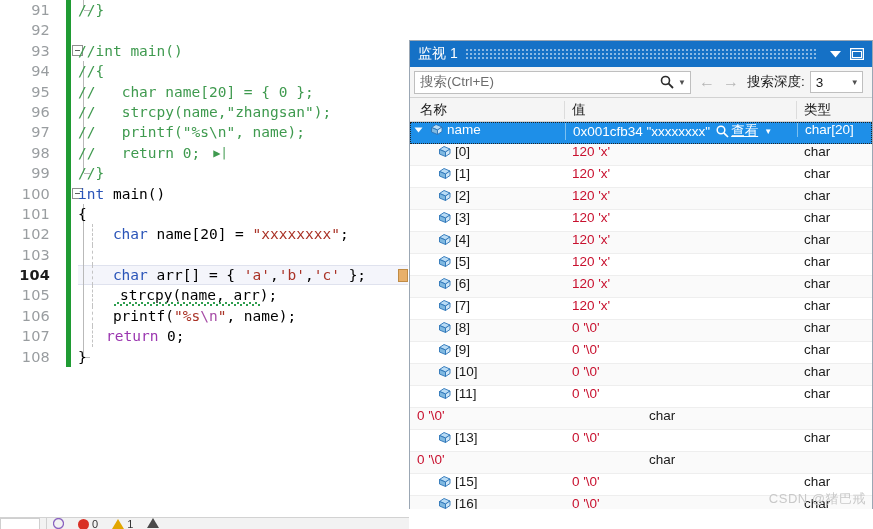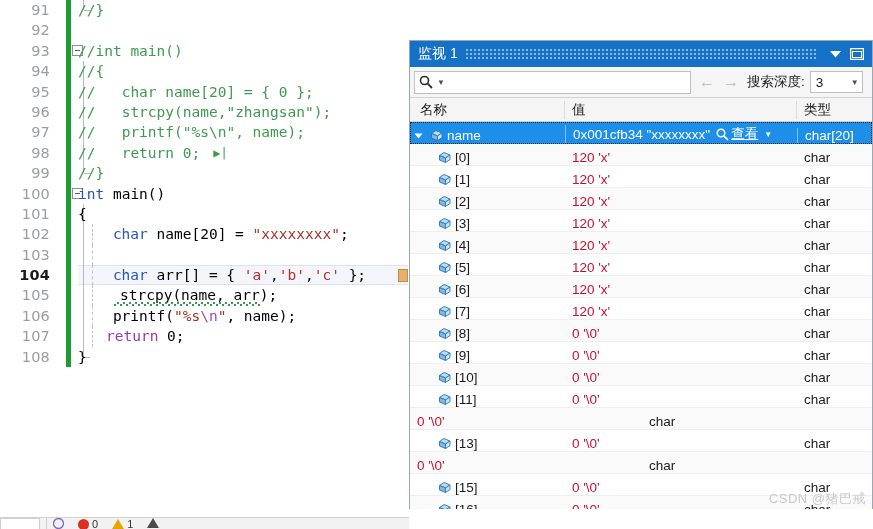--- a/index.html
+++ b/index.html
@@ -136,21 +136,21 @@
   .w-head {
     display:flex; height:23px; align-items:center;
     background:#f5f5f5; border-bottom:1px solid #d2d2d2;
     font-size:13.5px; color:#1a1a1a;
   }
   .w-head .c1 { width:155px; padding-left:10px; box-sizing:border-box; border-right:1px solid #dcdcdc;}
   .w-head .c2 { width:232px; padding-left:7px; box-sizing:border-box; border-right:1px solid #dcdcdc;}
   .w-head .c3 { flex:1; padding-left:7px; box-sizing:border-box; }
 
   .w-rows { position:relative; height:409px; overflow:hidden; background:#ffffff; }
-  .w-row { display:flex; height:21px; align-items:flex-end; font-size:13.5px; border-bottom:1px solid #eeeeee; }
+  .w-row { display:flex; height:21px; align-items:flex-start; font-size:13.5px; border-bottom:1px solid #eeeeee; }
   .w-row.alt { background:#fafafa; }
   .w-row .c1 { width:155px; display:flex; align-items:center; box-sizing:border-box; }
   .w-row .c2 { width:232px; box-sizing:border-box; padding-left:7px; color:#c8102e; display:flex; align-items:center; }
   .w-row .c3 { flex:1; box-sizing:border-box; padding-left:7px; color:#1a1a1a; }
   .w-row.sel { background:#1e8fe8; border-bottom:1px solid #1e8fe8; }
   .w-row.sel .c2, .w-row.sel .c3 { color:#ffffff; }
   .w-row.sel .c1 { color:#ffffff; }
   .w-row.sel .c2 { border-left:1px solid #7cc0f0; }
   .w-row.sel .c3 { border-left:1px solid #7cc0f0; }
   .focusbox { outline:1px dotted #222; outline-offset:-1px; }
@@ -231,20 +231,21 @@
       <span class="w-btn">
         <svg width="14" height="12" viewBox="0 0 14 12">
           <rect x="0.5" y="0.5" width="13" height="11" fill="none" stroke="#ffffff" stroke-width="1.5"></rect>
           <rect x="2.5" y="3.5" width="9" height="6" fill="#1571c6" stroke="#ffffff" stroke-width="1"></rect>
         </svg>
       </span>
     </div>
 
     <div class="w-search">
       <div class="searchbox">
+        <span class="ph">搜索(Ctrl+E)</span>
         <span class="mag">
           <svg width="14" height="14" viewBox="0 0 14 14">
             <circle cx="5.5" cy="5.5" r="4" fill="none" stroke="#2b2b2b" stroke-width="1.6"></circle>
             <line x1="8.4" y1="8.4" x2="13" y2="13" stroke="#2b2b2b" stroke-width="1.8"></line>
           </svg>
         </span>
         <span class="cav">▼</span>
       </div>
       <div class="nav-arrows">
         <span>←</span>

